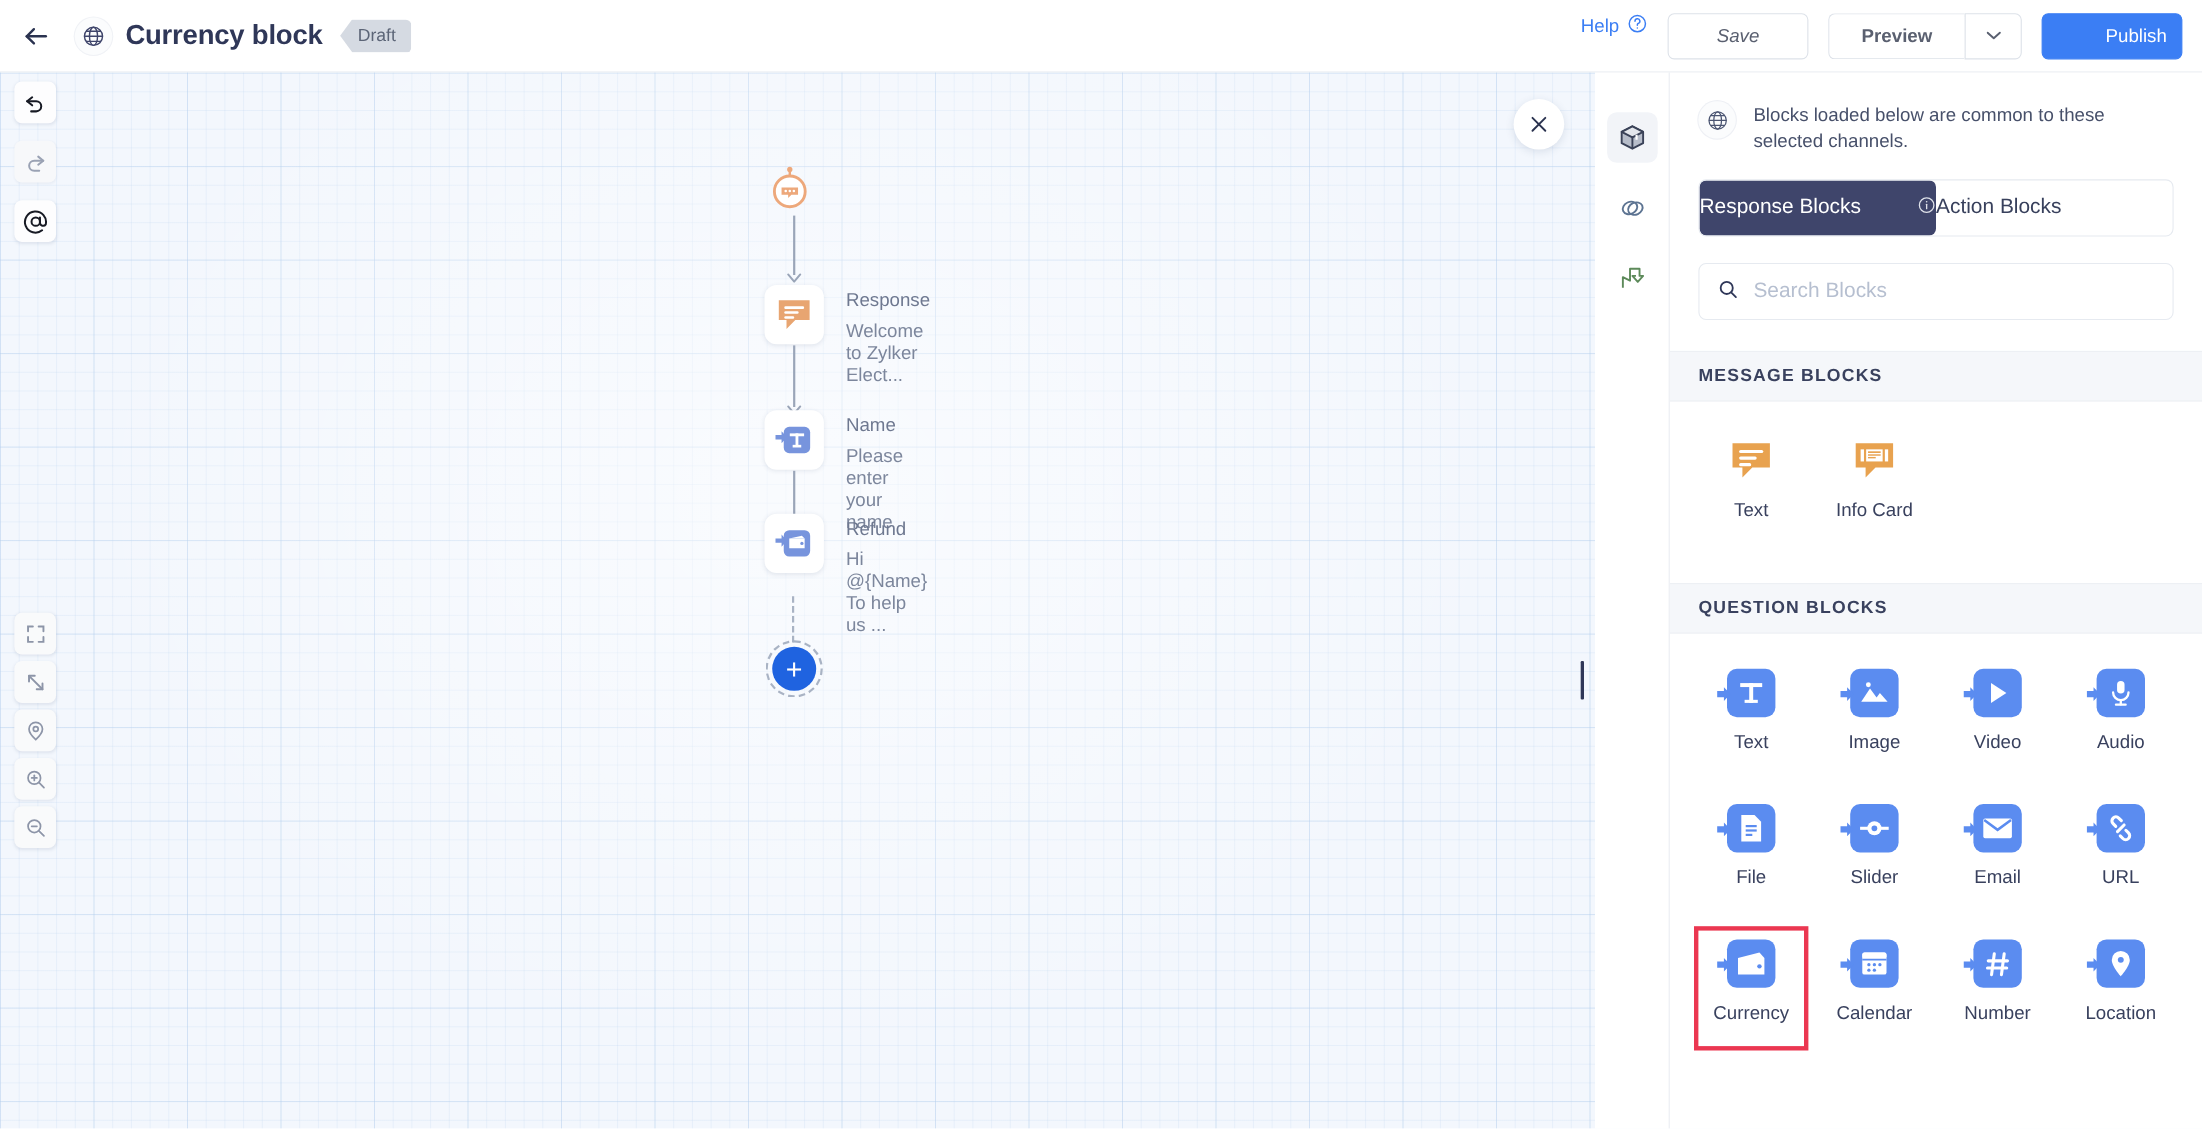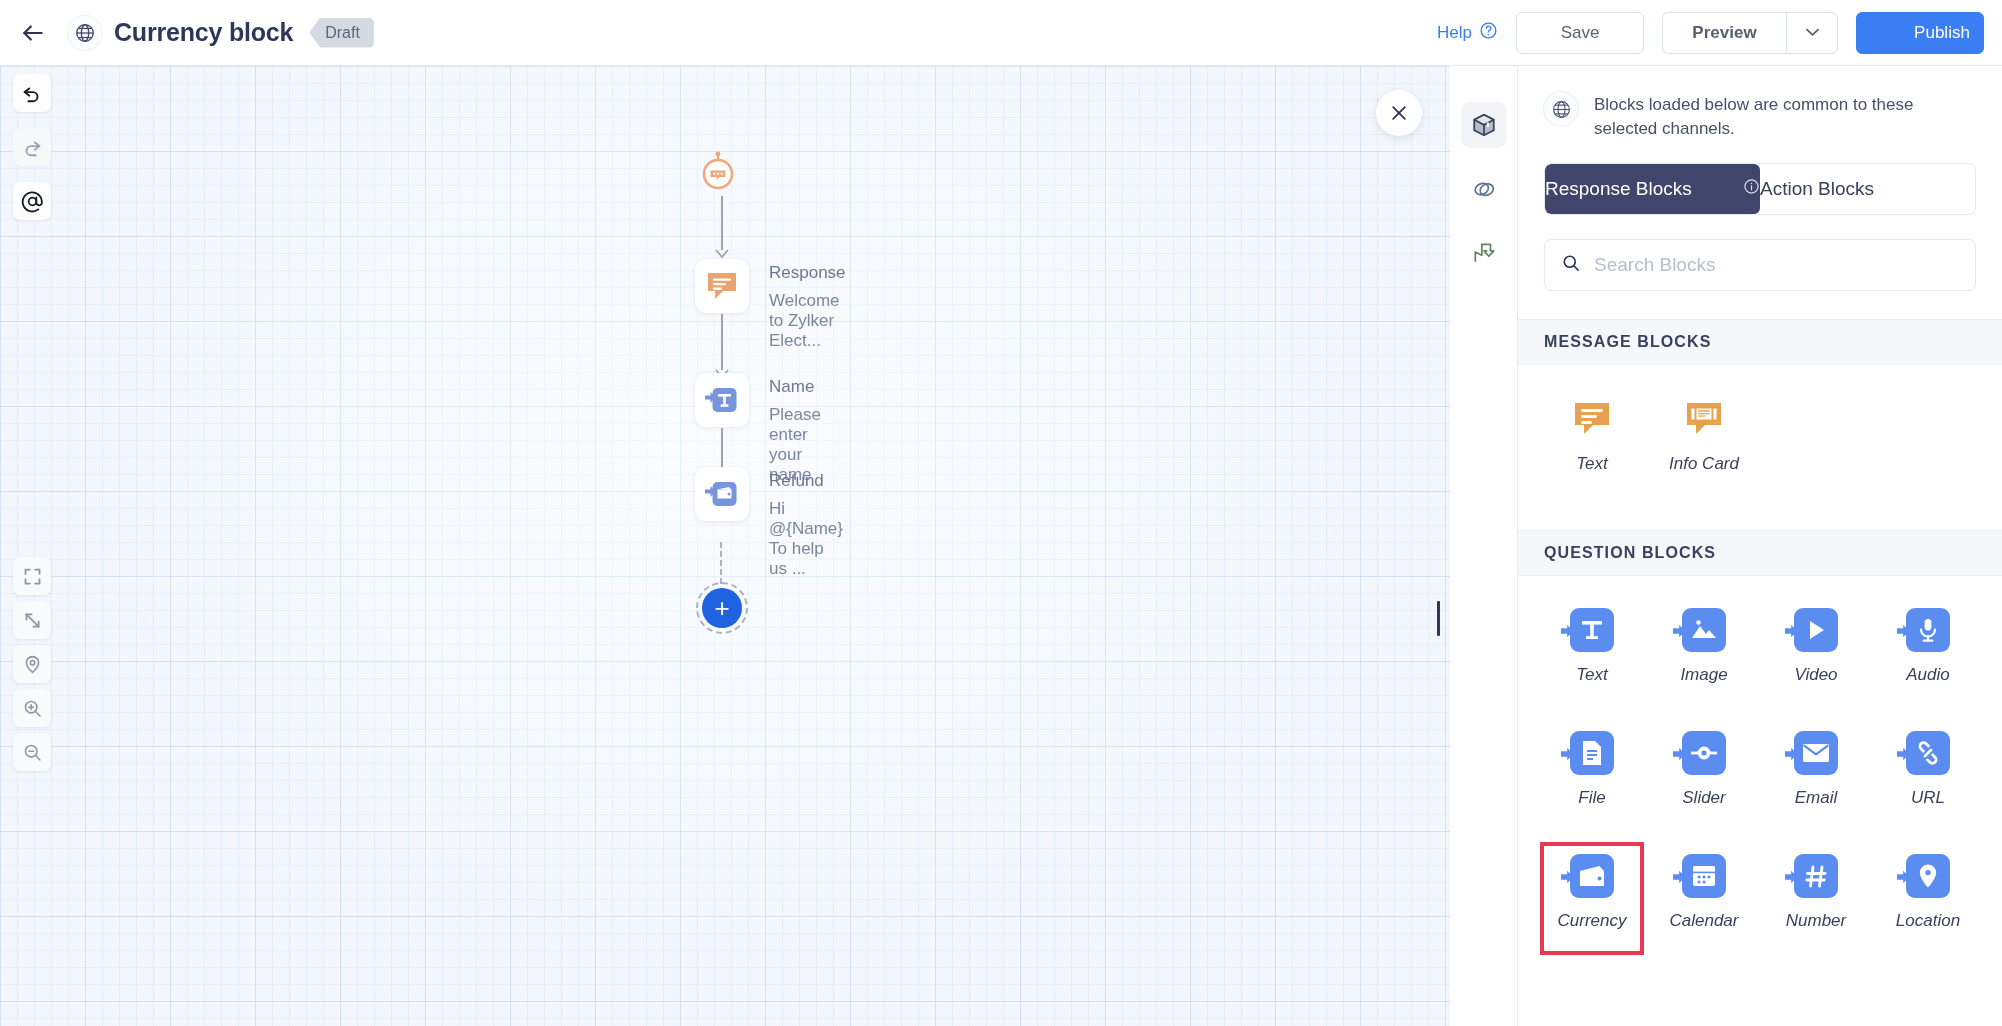--- a/index.html
+++ b/index.html
@@ -36,33 +36,33 @@
   #draft-badge {
     margin-left: 16px; height: 30px; padding: 0 14px 0 16px;
     background: #d5dae2; color: #5c6577;
     font-size: 16px; display: flex; align-items: center;
     border-radius: 0 5px 5px 0;
     -webkit-clip-path: polygon(11px 0, 100% 0, 100% 100%, 11px 100%, 0 50%);
     clip-path: polygon(11px 0, 100% 0, 100% 100%, 11px 100%, 0 50%);
   }
   #topbar-right {
     margin-left: auto; margin-right: 18px;
-    display: flex; align-items: center; gap: 18px;
+    display: flex; align-items: flex-start; gap: 18px;
   }
   #help-link {
     display: flex; align-items: center; gap: 7px;
     color: #3b7ef4; font-size: 17px; cursor: pointer;
   }
   .btn {
     height: 42px; border: 1px solid #dde2e9; background: #fff;
     border-radius: 6px; font-size: 17px; color: #5a6070;
     display: flex; align-items: center; justify-content: center;
     cursor: pointer; font-family: "Liberation Sans", sans-serif;
   }
-  #btn-save { width: 128px; }
+  #btn-save { width: 128px; font-style: italic; }
   #split-wrap { display: flex; font-weight: bold; }
   #btn-preview {
     width: 124px; border-radius: 6px 0 0 6px; border-right: none;
   }
   #btn-caret {
     width: 52px; border-radius: 0 6px 6px 0;
   }
   #btn-publish {
     width: 128px; background: #3b7ef4; border-color: #3b7ef4;
     color: #fff; font-weight: normal; padding-left: 44px;
@@ -214,21 +214,20 @@
 
   .sec-head {
     margin-top: 28px; height: 46px;
     background: #f5f7fa; border-top: 1px solid #edf0f4; border-bottom: 1px solid #edf0f4;
     display: flex; align-items: center; padding-left: 26px;
     font-size: 16px; font-weight: bold; letter-spacing: 1.1px; color: #39415e;
   }
   .blk-grid {
     display: grid; grid-template-columns: repeat(4, 1fr);
     padding: 26px 18px 18px 18px;
-    font-style: italic;
   }
   .blk {
     display: flex; flex-direction: column; align-items: center; gap: 13px;
     cursor: pointer; padding: 6px 0 10px 0; position: relative;
   }
   .blk-label { font-size: 17px; color: #39415e; }
   .blk.highlight::after {
     content: ""; position: absolute; left: 4px; right: 4px; top: -6px; bottom: -14px;
     border: 4px solid #eb3751; pointer-events: none;
   }

